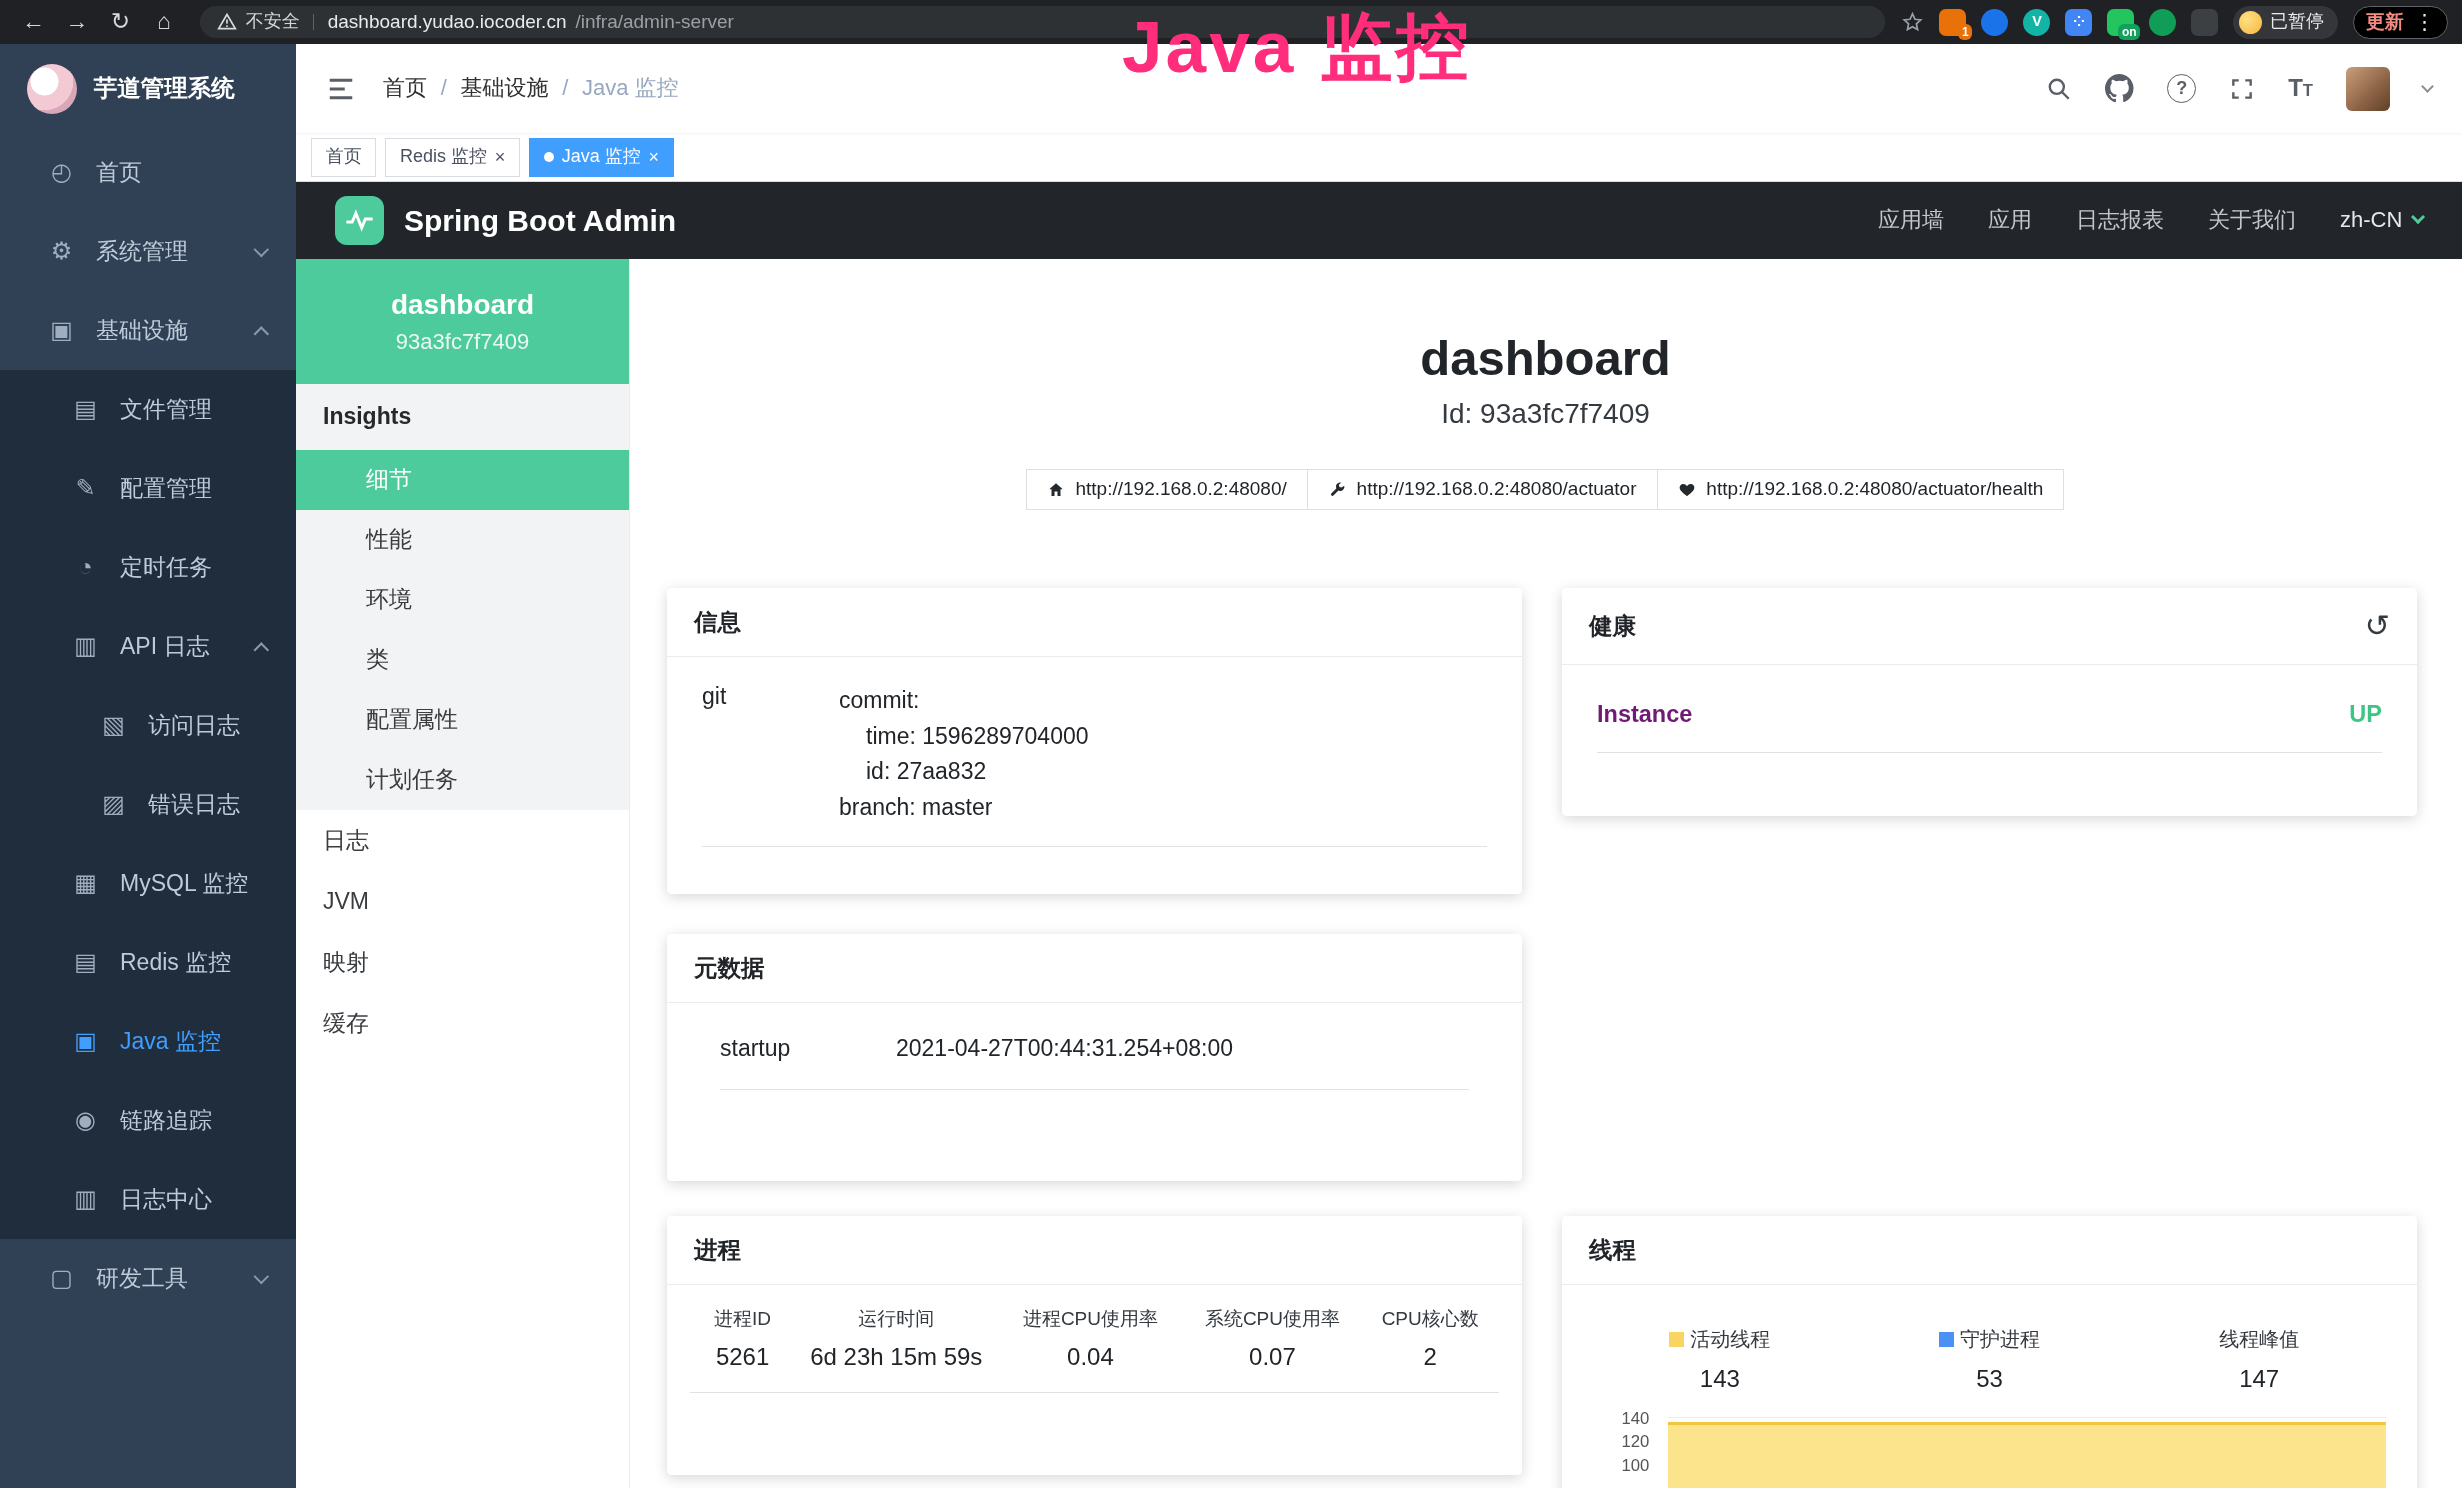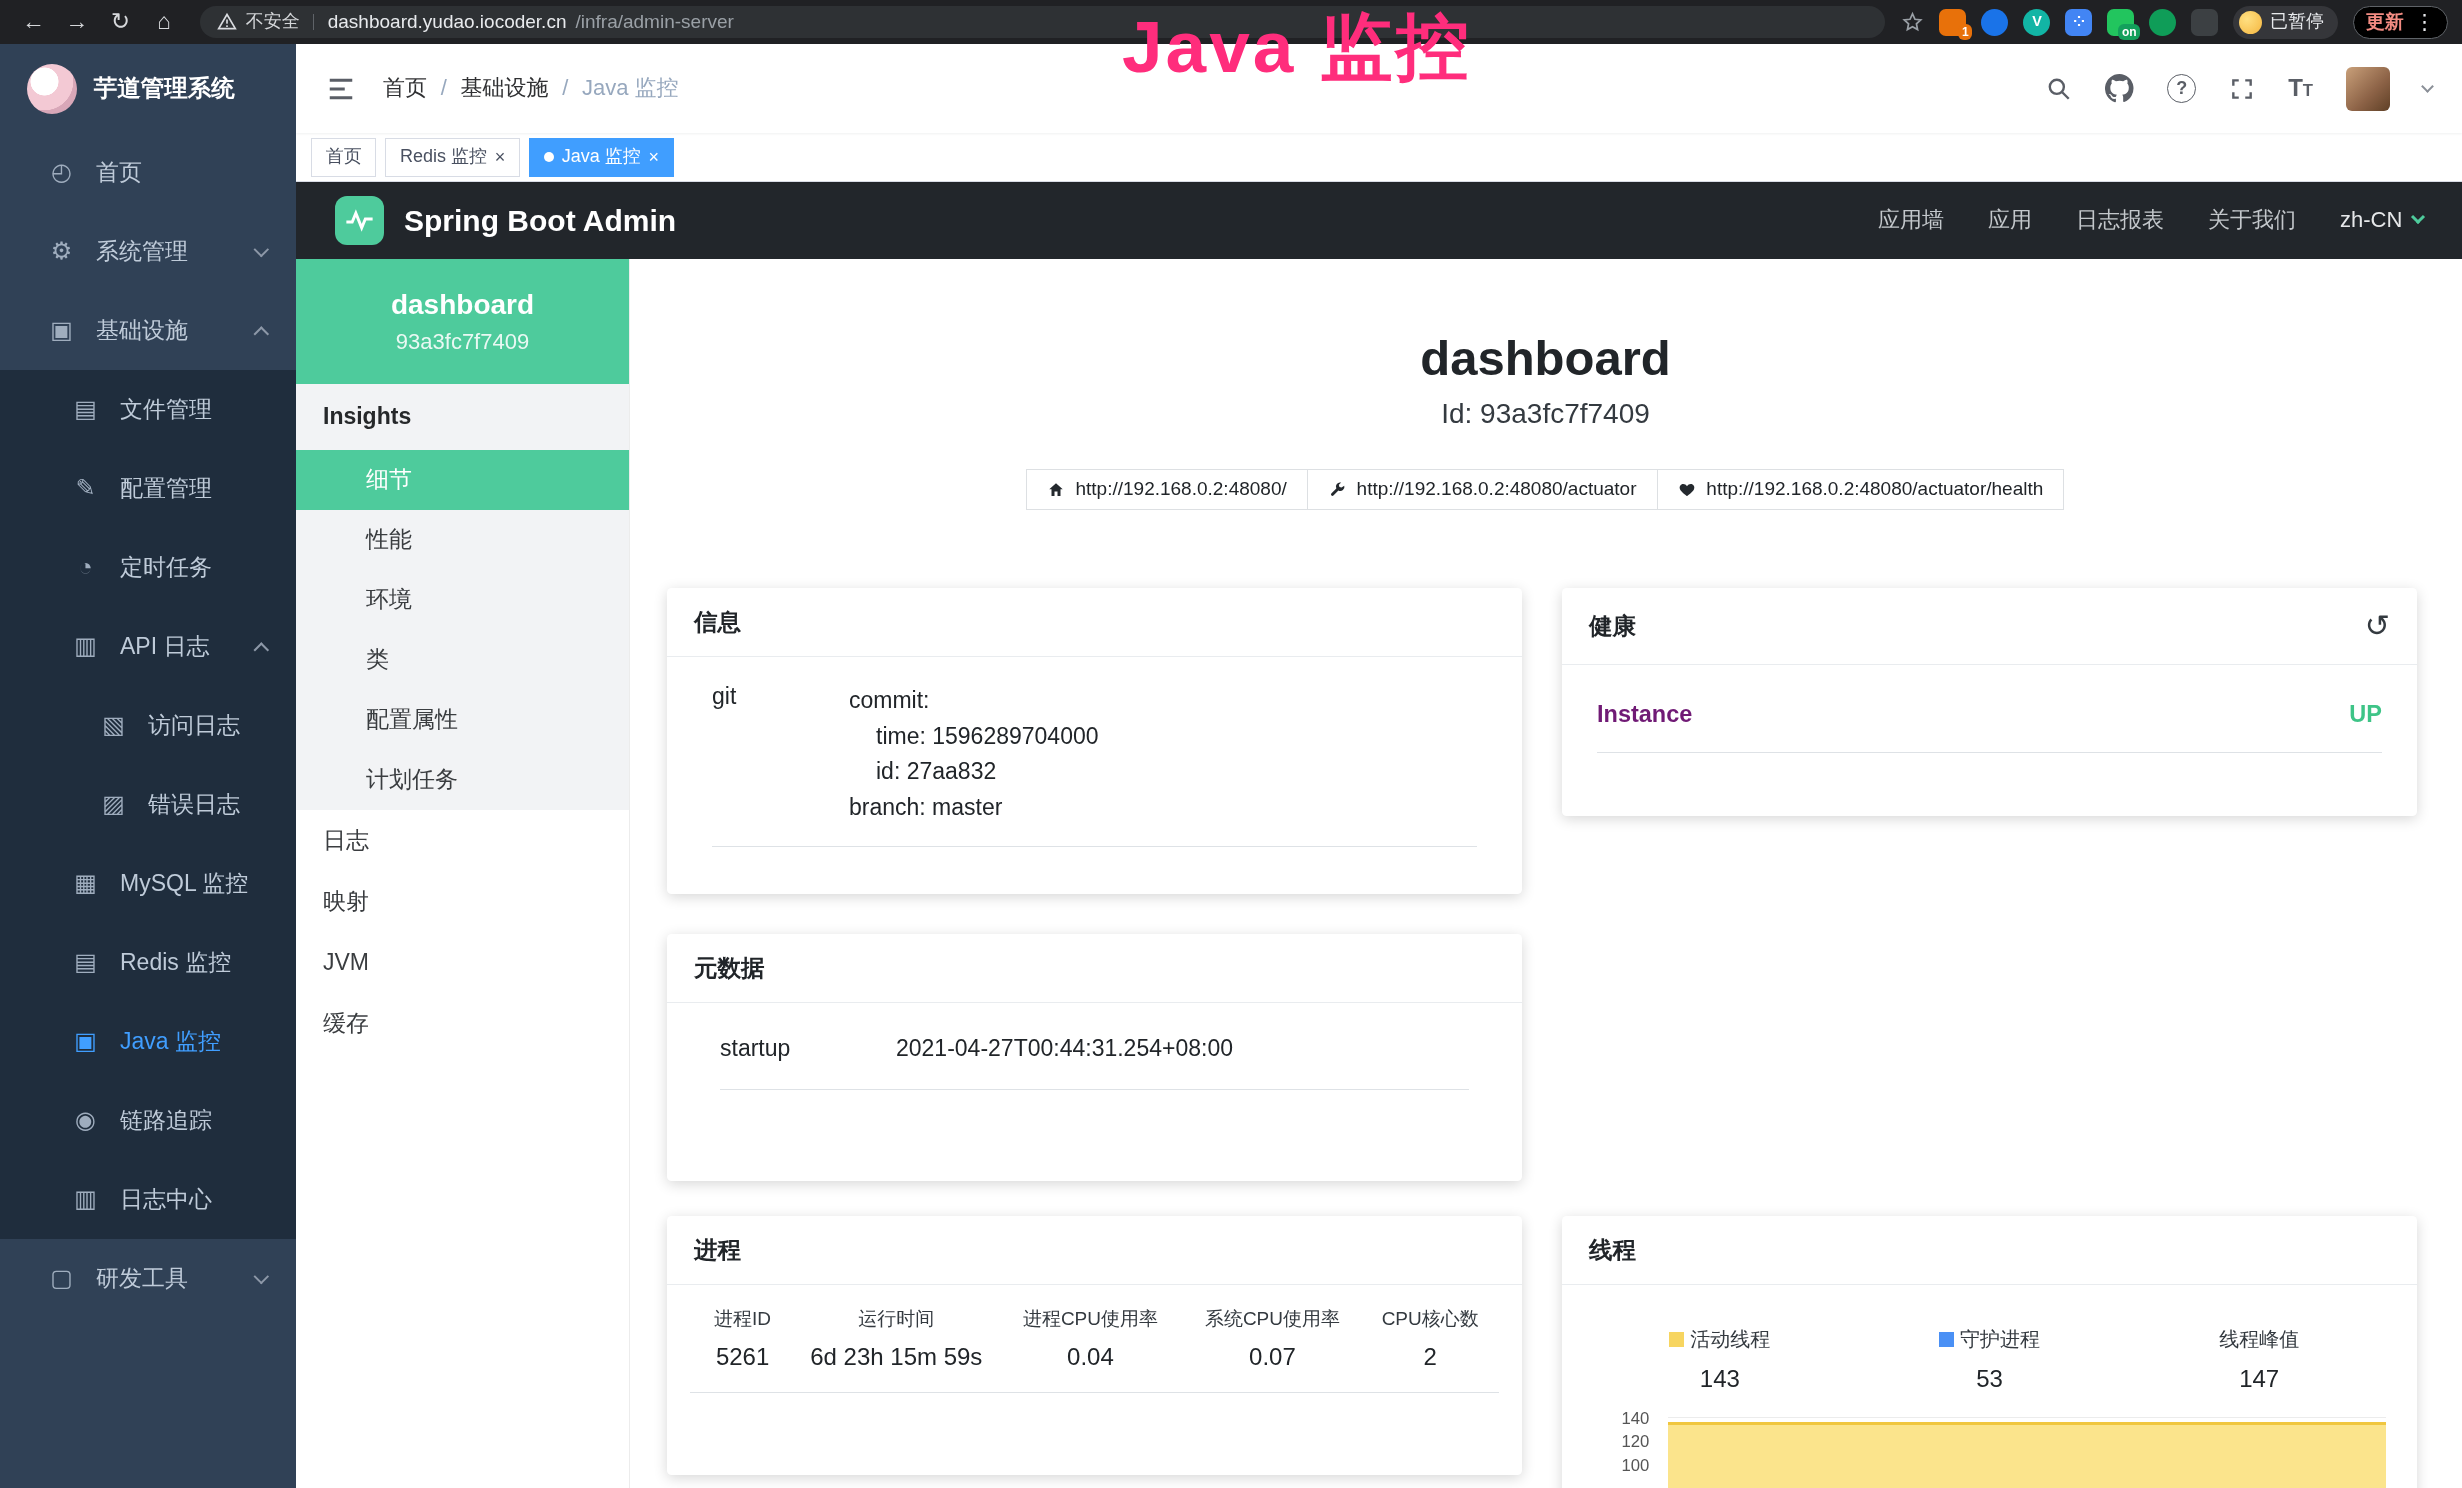--- a/index.html
+++ b/index.html
@@ -117,21 +117,21 @@
   .card{position:absolute;width:855px;background:#fff;border-radius:4.6px;
     box-shadow:0 3px 13.7px rgba(0,0,0,.16);pointer-events:auto;}
   .card-header{display:flex;align-items:center;justify-content:space-between;padding:20px 27px;
     font-size:23.5px;font-weight:700;color:#212529;border-bottom:1.5px solid #e9ecef;}
   .history-ico{font-size:30px;color:#343a40;font-weight:400;cursor:pointer;}
   .card-info{left:38px;top:329px;height:306px;}
   .card-health{left:933px;top:329px;height:228px;}
   .card-meta{left:38px;top:675px;height:247px;}
   .card-process{left:38px;top:957px;height:259px;}
   .card-threads{left:933px;top:957px;height:501px;}
-  .info-body{padding:26px 45px 0;}
+  .info-body{padding:26px 35px 0;}
   .kv-row{display:flex;padding-bottom:20px;border-bottom:0.8px solid #dee2e6;}
   .kv-key{width:137px;font-size:23px;color:#212529;}
   .kv-val{font-size:23px;color:#212529;line-height:1.55;}
   .indent{padding-left:27px;}
   .health-body{padding:35px 35px 0;}
   .health-row{display:flex;justify-content:space-between;padding-bottom:24px;
     border-bottom:0.8px solid #dee2e6;font-size:23.5px;}
   .health-label{font-weight:700;color:#701a75;}
   .health-status{color:#3ec487;font-weight:700;}
   .meta-body{padding:32px 53px 0;}
@@ -361,22 +361,22 @@
   <div class="insights-block">
     <div class="section-label">Insights</div>
     <div class="ins-item active">细节</div>
     <div class="ins-item">性能</div>
     <div class="ins-item">环境</div>
     <div class="ins-item">类</div>
     <div class="ins-item">配置属性</div>
     <div class="ins-item">计划任务</div>
   </div>
   <div class="root-item">日志</div>
+  <div class="root-item">JVM</div>
   <div class="root-item">映射</div>
-  <div class="root-item">JVM</div>
   <div class="root-item">缓存</div>
 </aside>
 
 <main class="content">
   <h1 class="page-title">dashboard</h1>
   <div class="page-id">Id: 93a3fc7f7409</div>
   <div class="links-row">
     <span class="link-btn">
       <svg width="18" height="18" viewBox="0 0 24 24">
           <path d="M12 3l9 8h-3v9h-4v-6h-4v6H6v-9H3z" fill="#24292e"></path>

